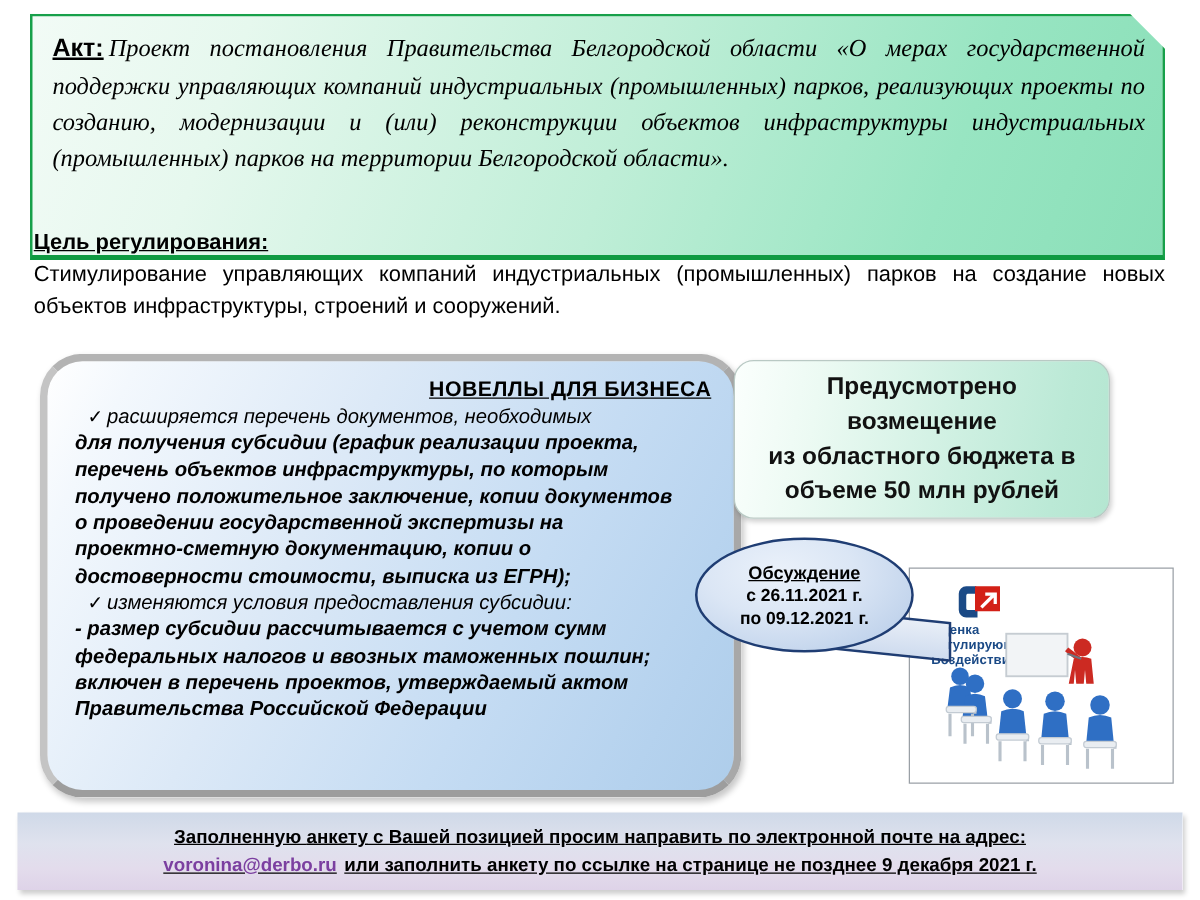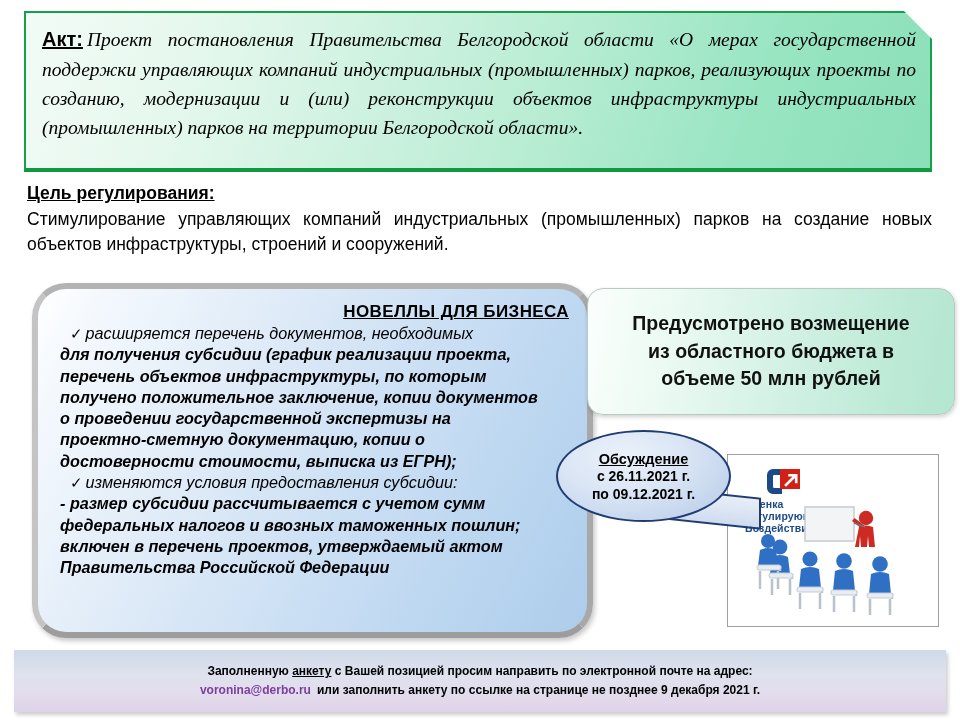--- a/index.html
+++ b/index.html
@@ -15,21 +15,21 @@
     font-family: "Liberation Sans", sans-serif;
     color: #000;
   }
 
   
   #act-box {
     position: absolute;
     left: 24px;
     top: 11px;
     width: 908px;
-    height: 161px;
+    height: 197px;
     box-sizing: border-box;
     background: linear-gradient(110deg, #f2fbf6 0%, #e6f8ee 18%, #bfeed7 52%, #98e5c2 80%, #8adfb8 100%);
     border: 2px solid #17a04a;
     border-bottom-width: 4px;
     border-bottom-color: #0f9a42;
     
     clip-path: polygon(0 0, calc(100% - 28px) 0, 100% 28px, 100% 100%, 0 100%);
     padding: 12px 14px 8px 16px;
   }
   #act-box .act-text {
@@ -107,21 +107,21 @@
   .nv-strong { font-weight: normal; }
   .nv-normalw { font-weight: bold; }
   .nv-reg { font-weight: normal; }
   .nv-check { font-weight: normal; font-style: normal; font-size: 15px; padding-right: 3px; }
 
   
   #budget-box {
     position: absolute;
     left: 587px;
     top: 288px;
-    width: 368px;
+    width: 301px;
     height: 127px;
     box-sizing: border-box;
     border: 1px solid #b9c9c4;
     border-radius: 16px;
     background: linear-gradient(100deg, #fbfffd 0%, #ecfaf3 22%, #cff0e2 58%, #bbe9d6 85%, #b4e6d1 100%);
     box-shadow: 1px 2px 4px rgba(0,0,0,0.18);
     display: flex;
     align-items: center;
     justify-content: center;
     padding: 6px 14px;
@@ -230,25 +230,26 @@
     height: 62px;
     box-sizing: border-box;
     background: linear-gradient(180deg, #cfd9e8 0%, #dfe2ee 40%, #e3dcec 72%, #ded3e8 100%);
     box-shadow: 2px 3px 4px rgba(0,0,0,0.2);
     display: flex;
     flex-direction: column;
     align-items: center;
     justify-content: center;
   }
   .footer-line {
-    font-size: 12px;
+    font-size: 15px;
     font-weight: bold;
     line-height: 1.55;
     color: #000;
     white-space: nowrap;
+    text-decoration: underline;
   }
   #footer-email {
     color: #7b3fa0;
     padding-right: 6px;
   }
   .u { text-decoration: underline; }
 </style>
 </head>
 <body>
 

